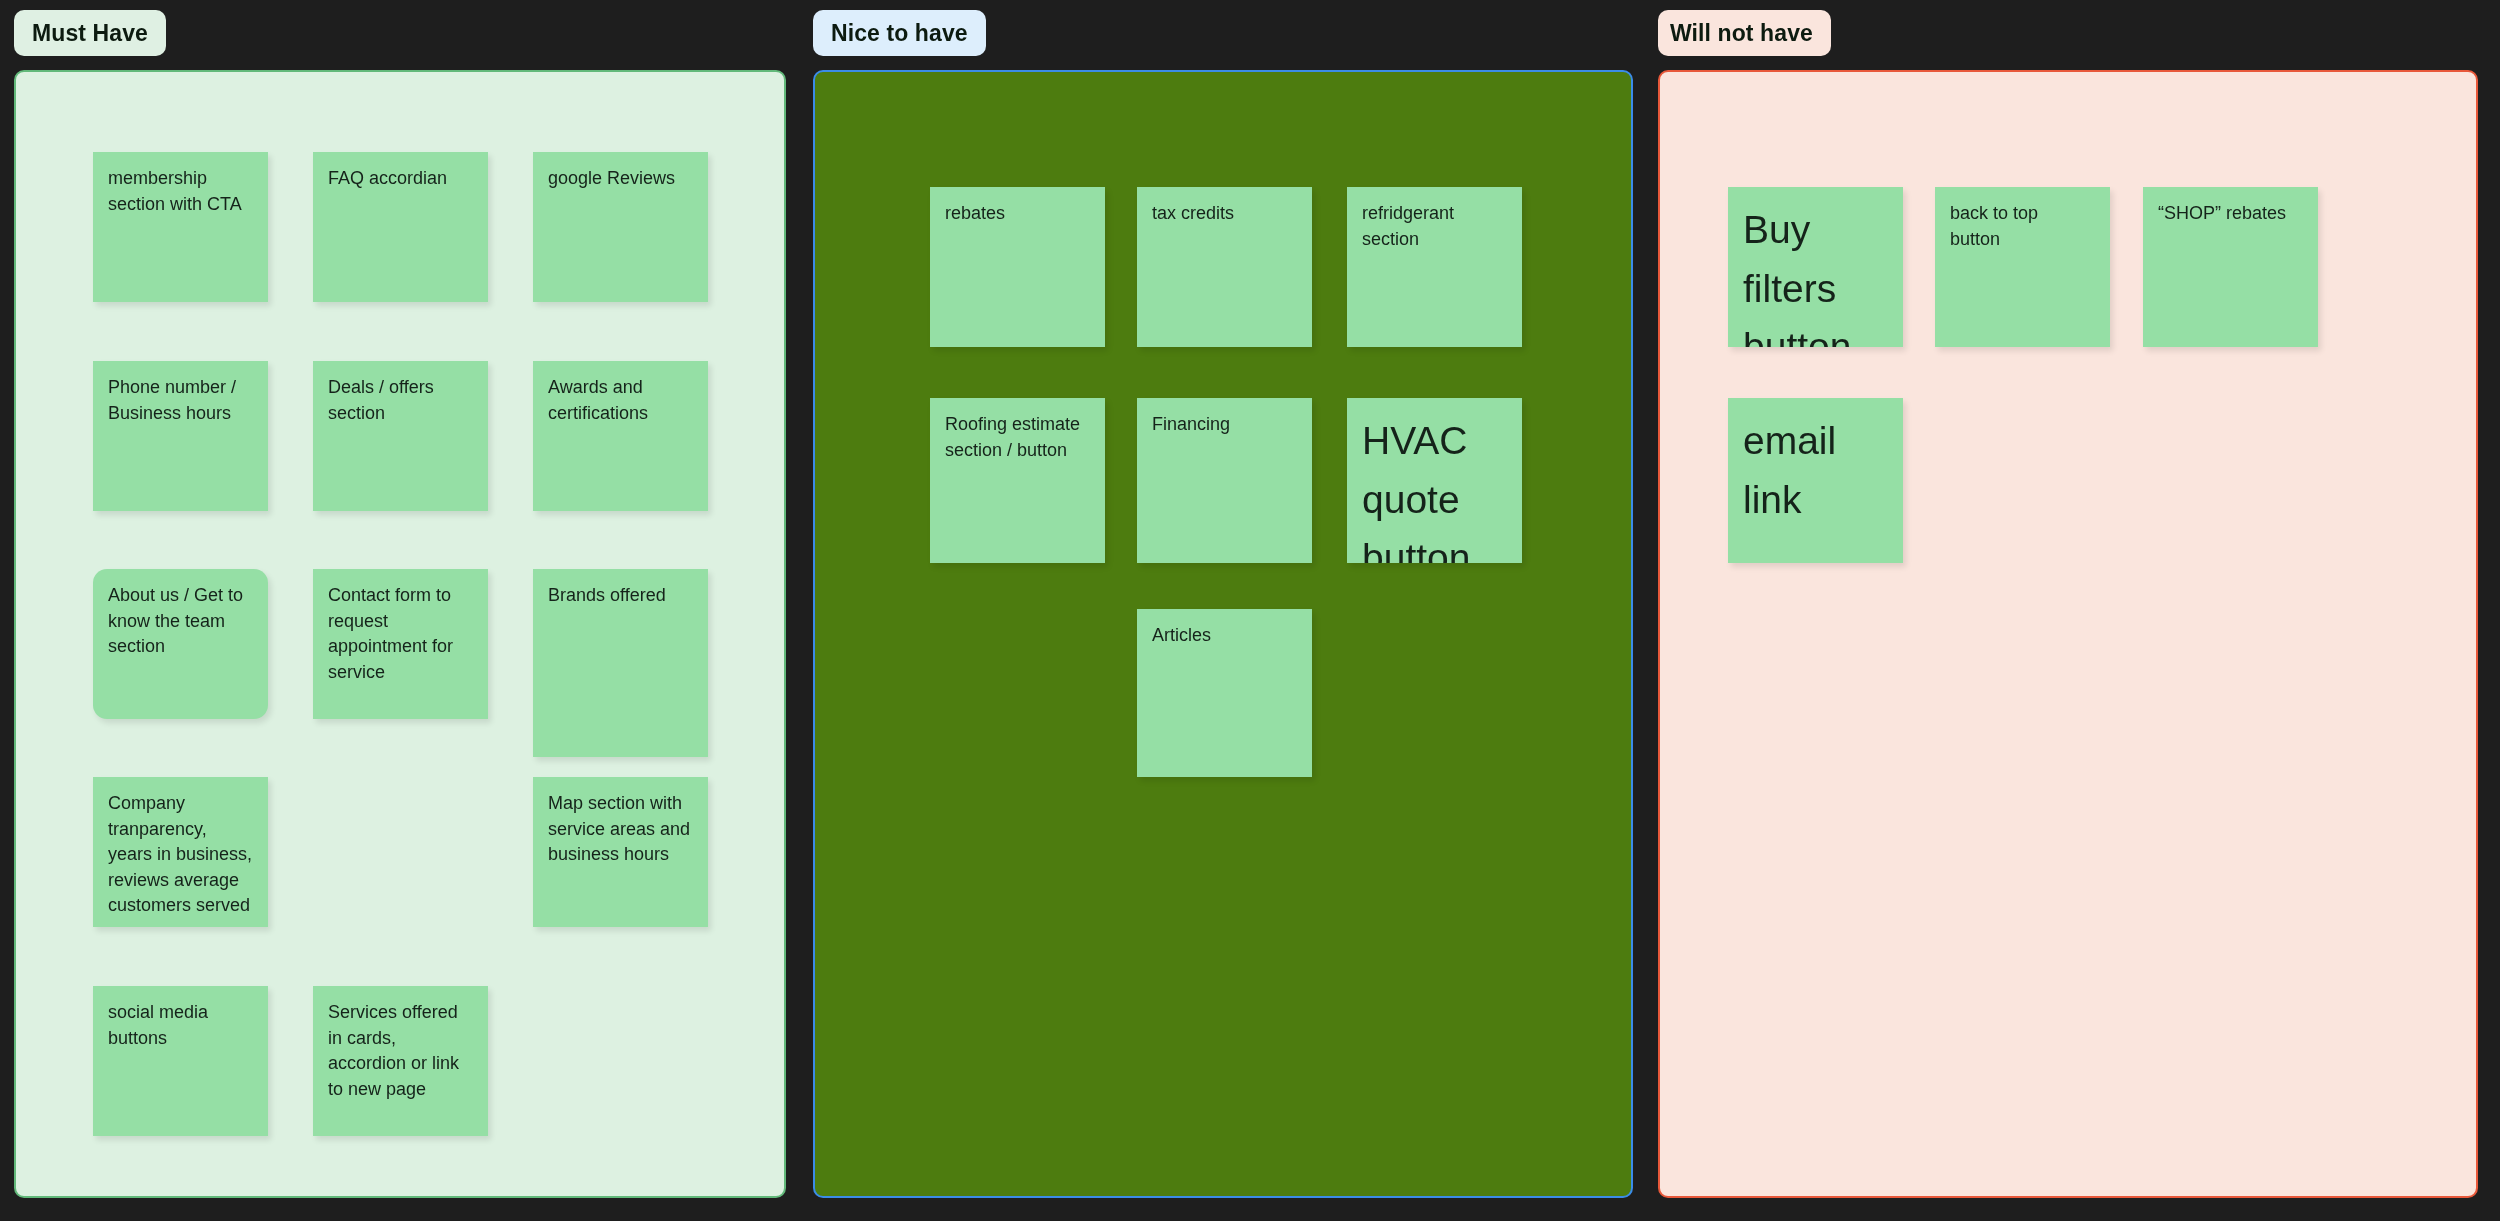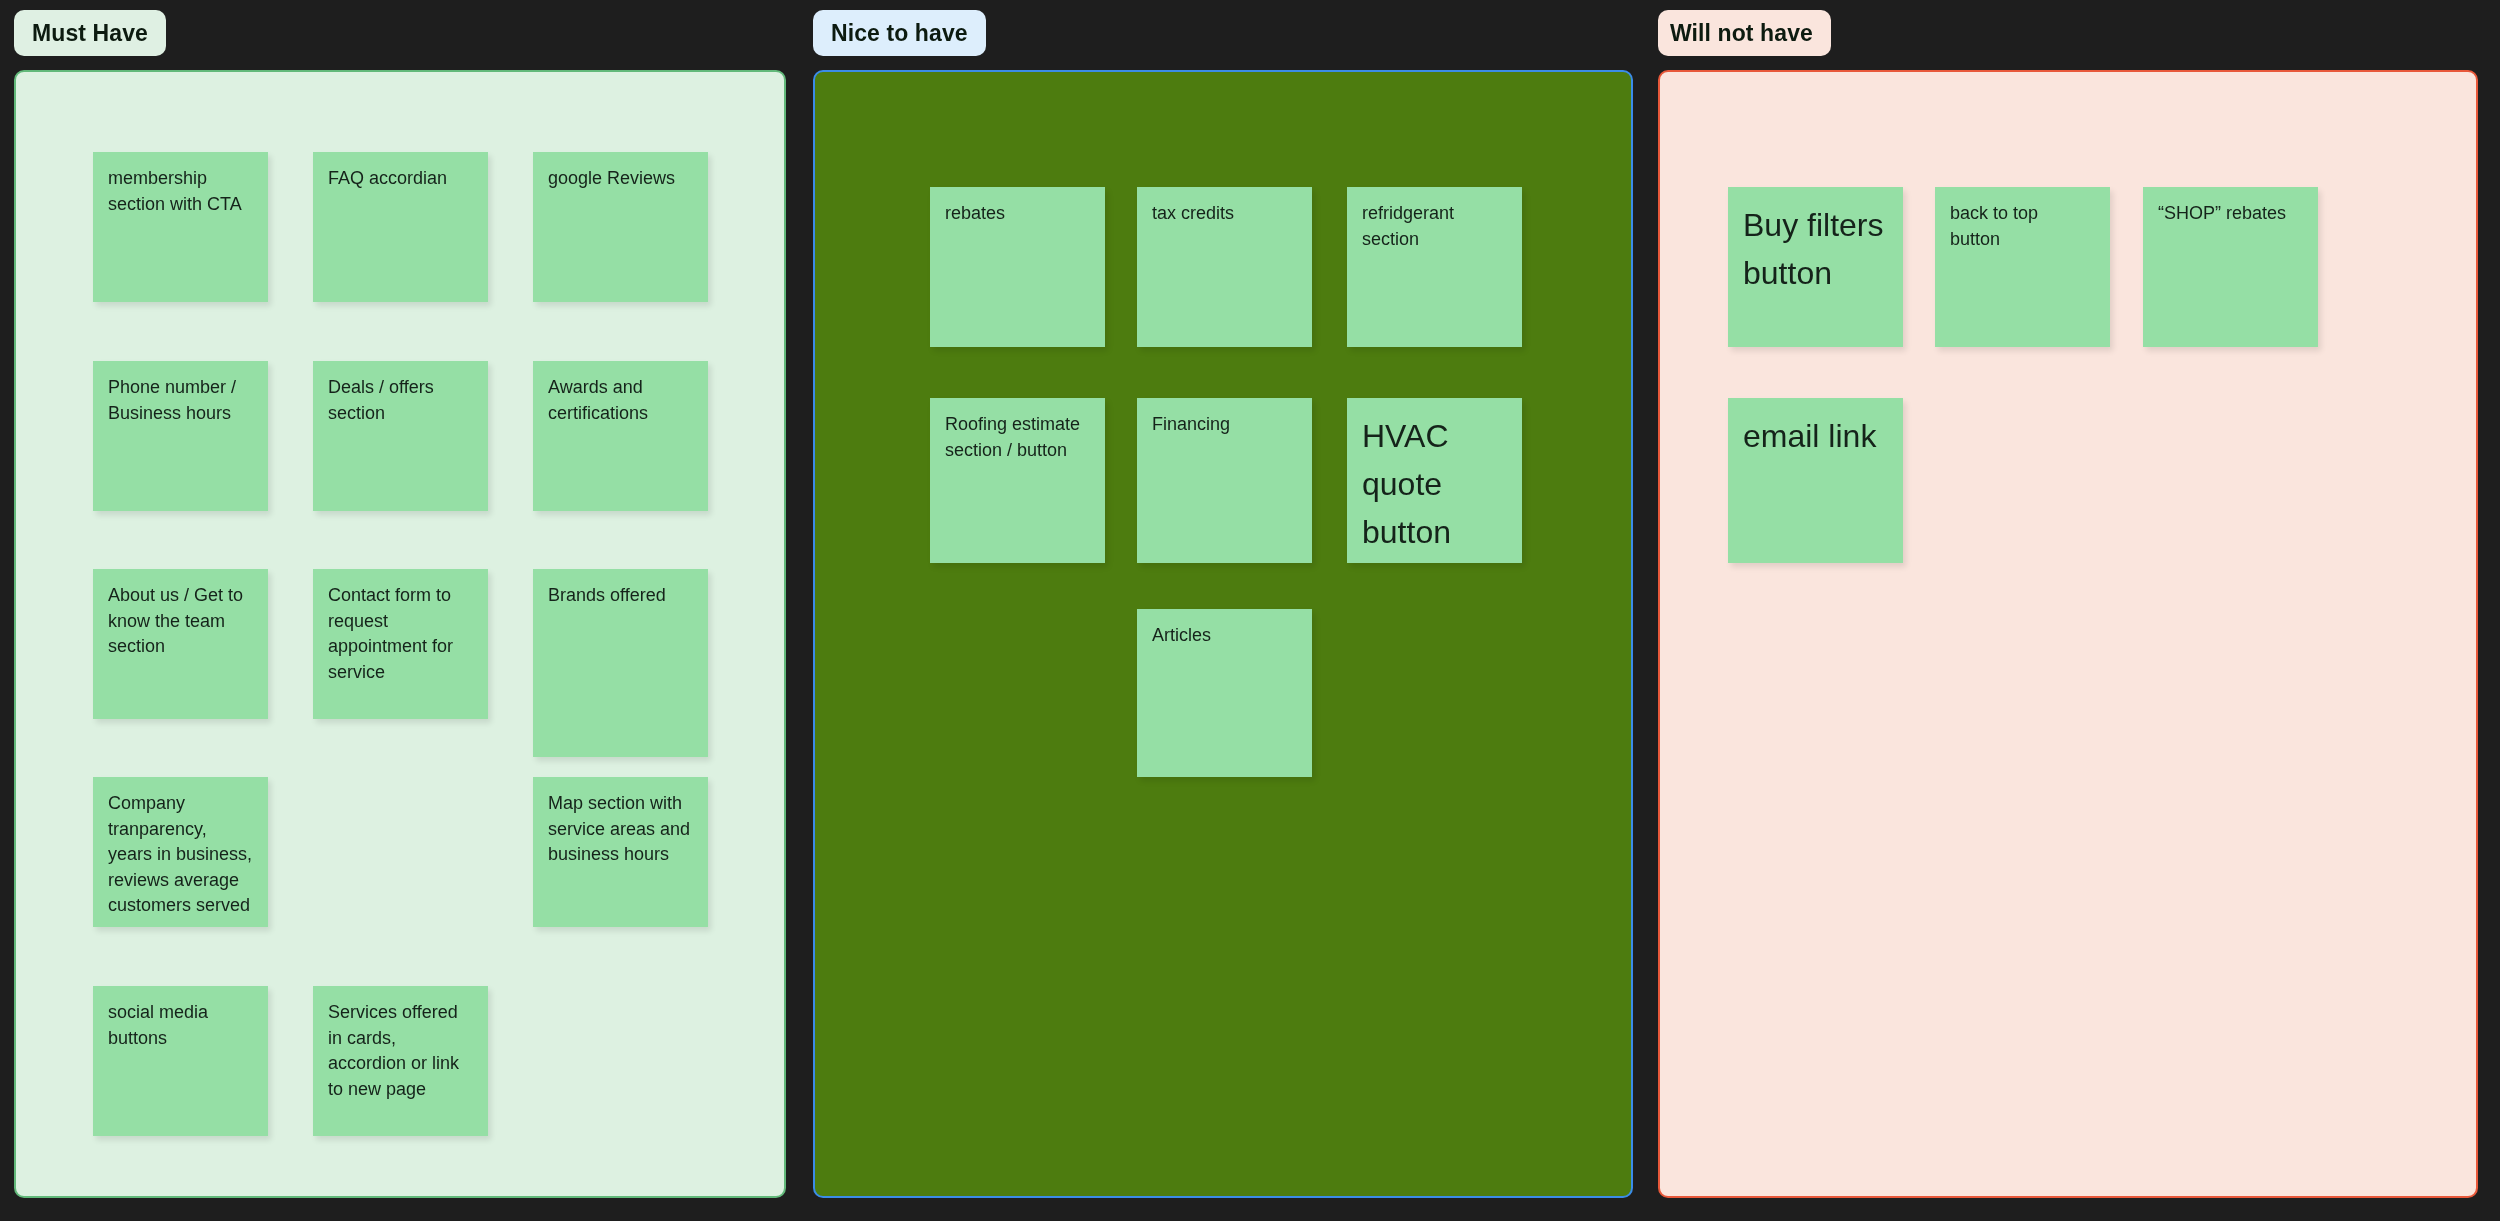--- a/index.html
+++ b/index.html
@@ -67,21 +67,21 @@
     background: #95dfa5;
     box-shadow: 3px 4px 6px rgba(0,0,0,0.10);
     padding: 14px 15px 10px 15px;
     color: #15231a;
     line-height: 1.42;
     overflow: hidden;
     word-wrap: break-word;
   }
 
   .note.sz-sm  { font-size: 18px; }
-  .note.sz-lg  { font-size: 32px; line-height: 1.5; }
+  .note.sz-lg  { font-size: 39px; line-height: 1.5; }
 
   .note-text { display: block; white-space: pre-line; }
 </style>
 </head>
 <body>
 
 <div id="board">
 
   <div class="frame frame-green" style="left:14px; top:10px; width:772px; height:1188px;">
 
@@ -110,21 +110,21 @@
       <div class="note sz-sm" style="left:297px; top:289px; width:175px; height:150px;">
         <span class="note-text">Deals / offers
 section</span>
       </div>
 
       <div class="note sz-sm" style="left:517px; top:289px; width:175px; height:150px;">
         <span class="note-text">Awards and
 certifications</span>
       </div>
 
-      <div class="note sz-sm" style="left:77px; top:497px; width:175px; height:150px;">
+      <div class="note sz-sm" style="left:77px; top:497px; width:175px; height:150px;border-radius:14px;">
         <span class="note-text">About us / Get to
 know the team
 section</span>
       </div>
 
       <div class="note sz-sm" style="left:297px; top:497px; width:175px; height:150px;">
         <span class="note-text">Contact form to
 request
 appointment for
 service</span>

